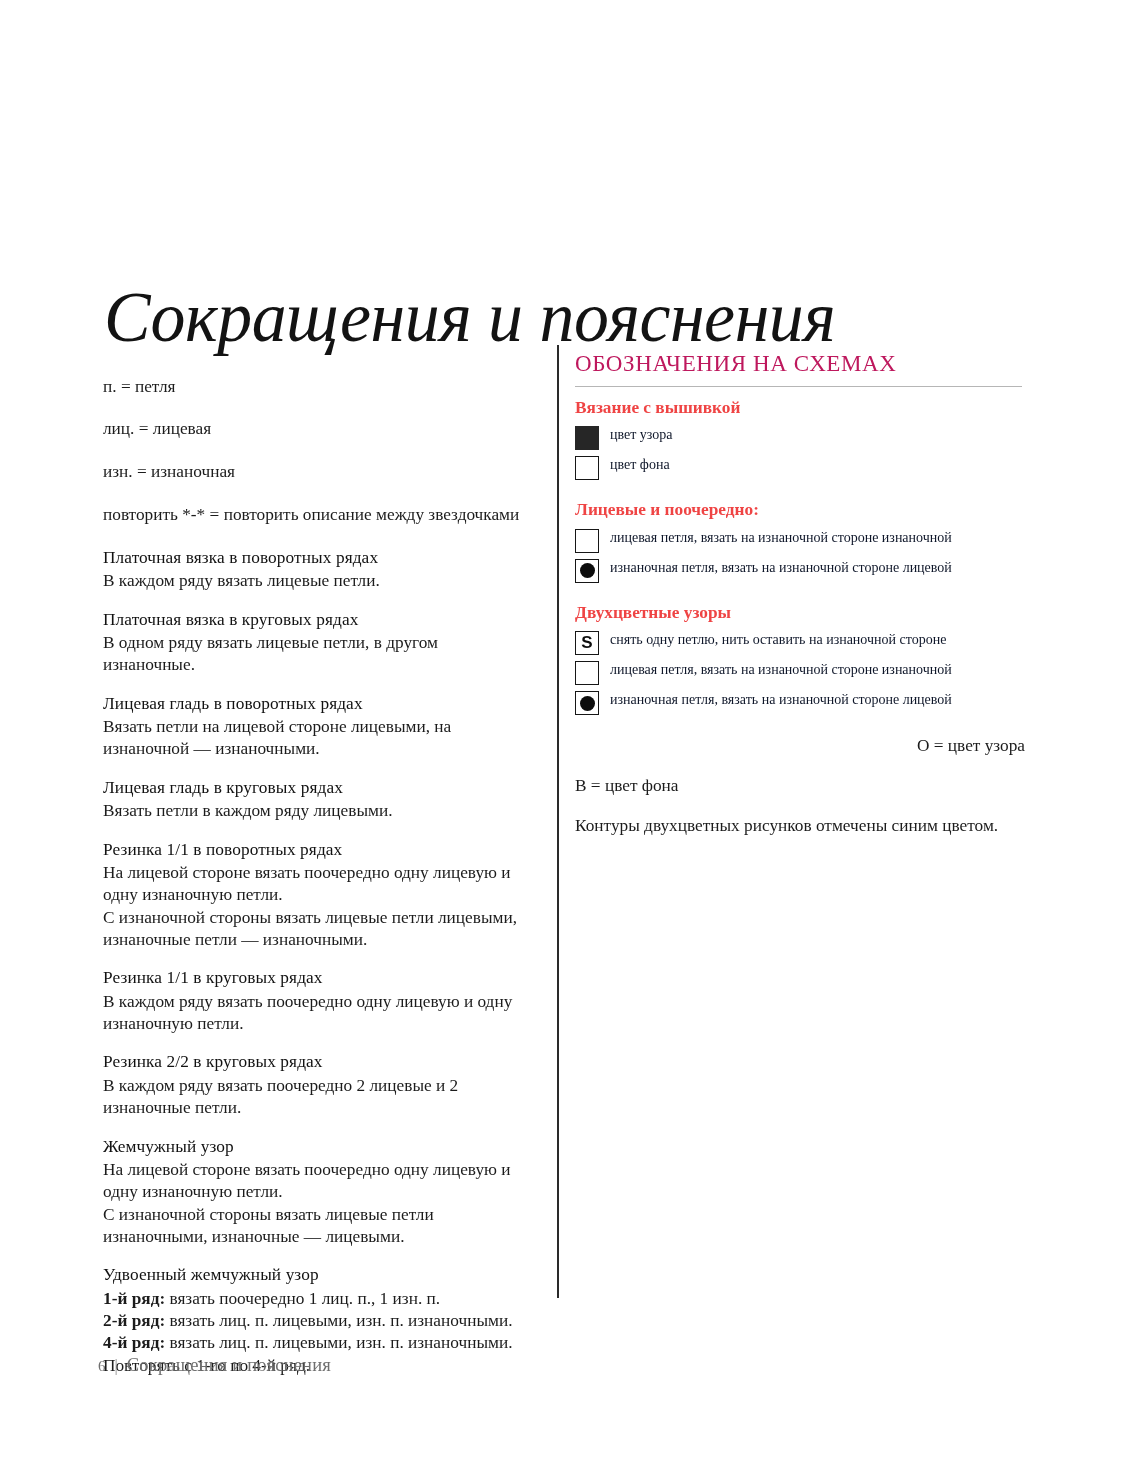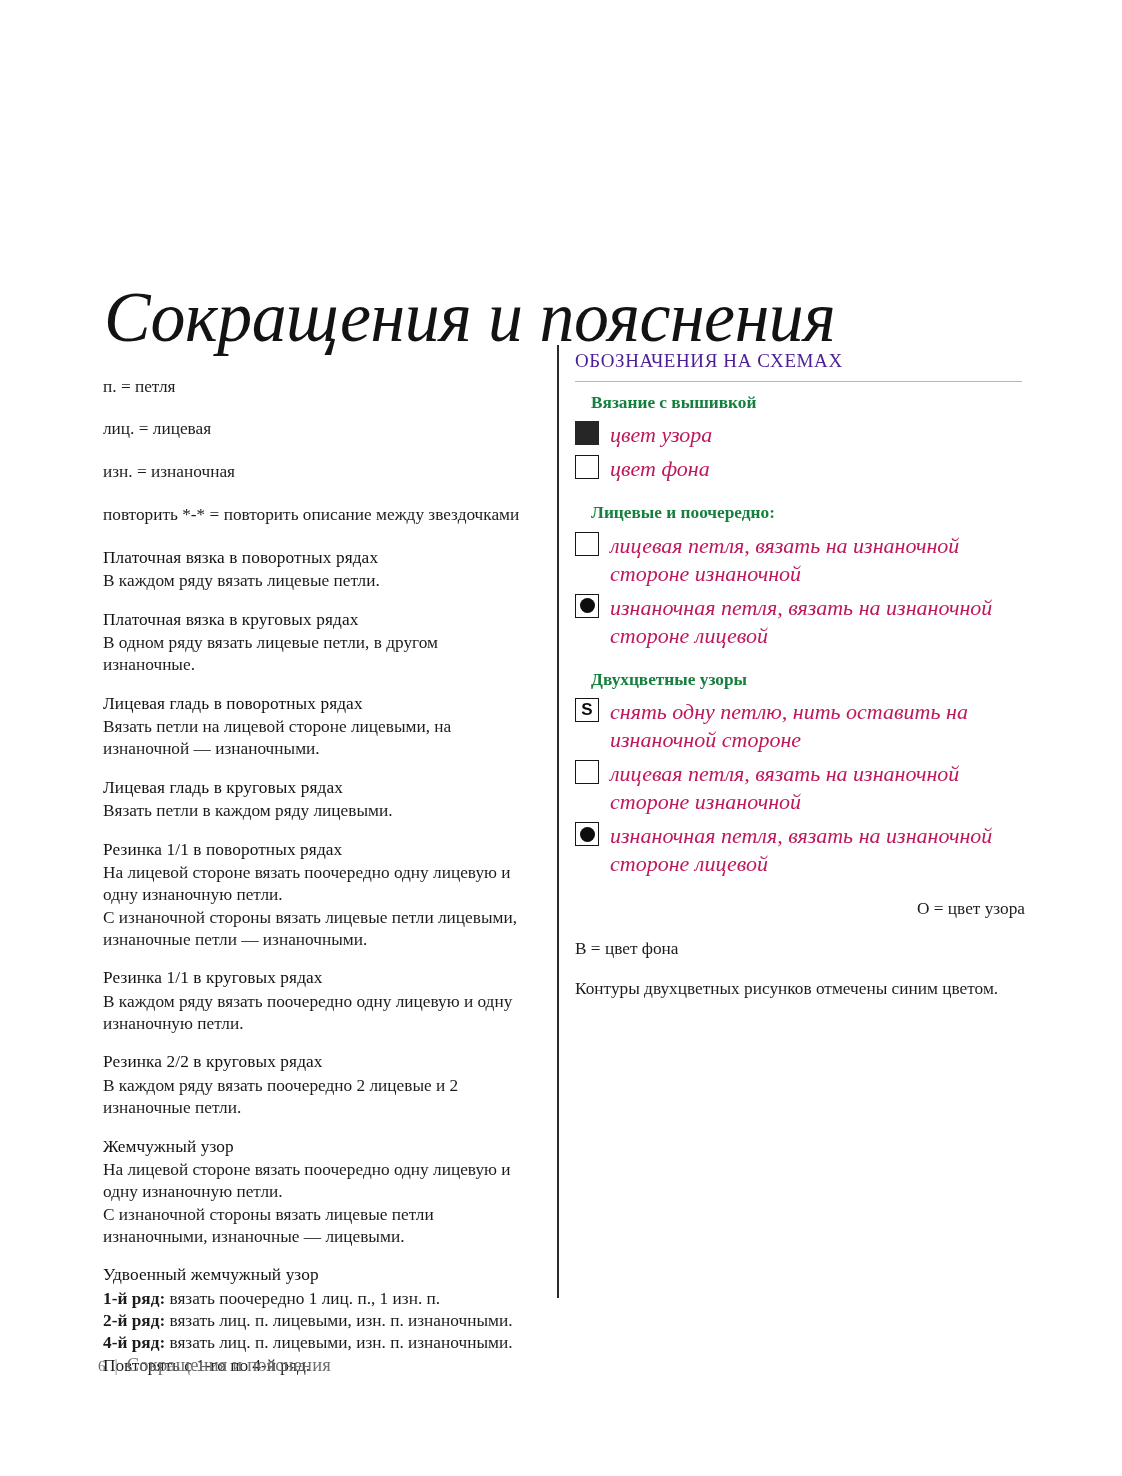--- a/index.html
+++ b/index.html
@@ -82,37 +82,37 @@
 
   
   .col-right {
     position: absolute;
     left: 575px;
     top: 350px;
     width: 450px;
   }
   .sec-head {
     margin: 0;
-    font-size: 19px;
+    font-size: 23px;
     font-weight: 400;
     letter-spacing: 0.6px;
-    color: #4c1d95;
+    color: #be185d;
     line-height: 1.2;
   }
   .hr {
     margin: 8px 0 10px 0;
     width: 447px;
     height: 1px;
     background: #b6b6b6;
   }
   .sub-head {
-    margin: 0 0 7px 16px;
+    margin: 0 0 7px 0;
     font-size: 17.3px;
     font-weight: 700;
-    color: #15803d;
+    color: #ef4444;
     line-height: 1.25;
   }
   .sub-head.spaced { margin-top: 19px; }
 
   .legend-item {
     display: flex;
     align-items: flex-start;
     margin-bottom: 5px;
   }
   .sym {
@@ -140,25 +140,24 @@
     background: #ffffff;
     border: 1.3px solid #161616;
     font-family: "Liberation Sans", "DejaVu Sans", sans-serif;
     font-weight: 700;
     font-size: 17px;
     line-height: 21px;
     text-align: center;
     color: #0d0d0d;
   }
   .legend-text {
-    font-size: 22px;
+    font-size: 14px;
     line-height: 1.27;
-    color: #be185d;
+    color: #0f172a;
     padding-top: 1px;
-    font-style: italic;
   }
   .plain-line {
     margin: 0 0 18px 0;
     font-size: 17.3px;
     line-height: 1.27;
     color: #1c1c1c;
   }
   .plain-line.first { margin-top: 20px; text-align: right; }
   .plain-line.last  { margin-bottom: 14px; }
 

